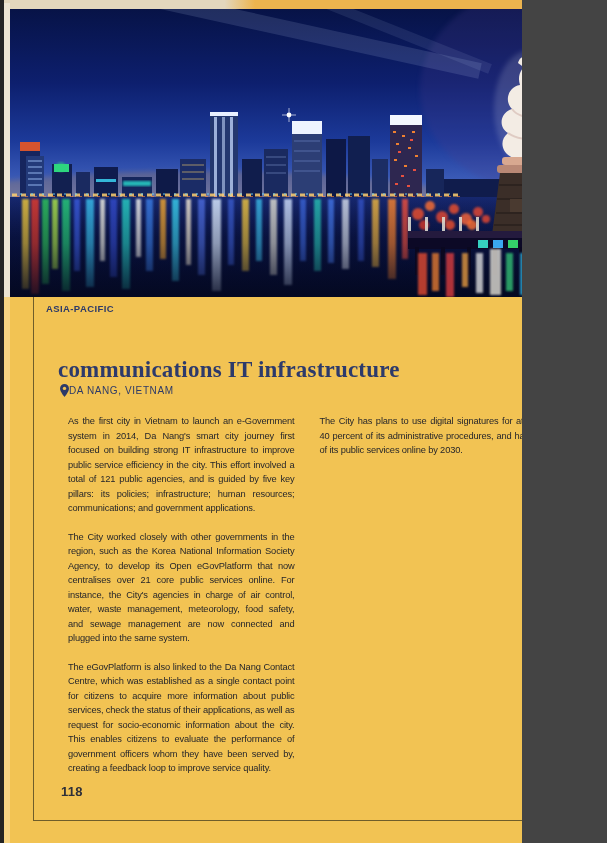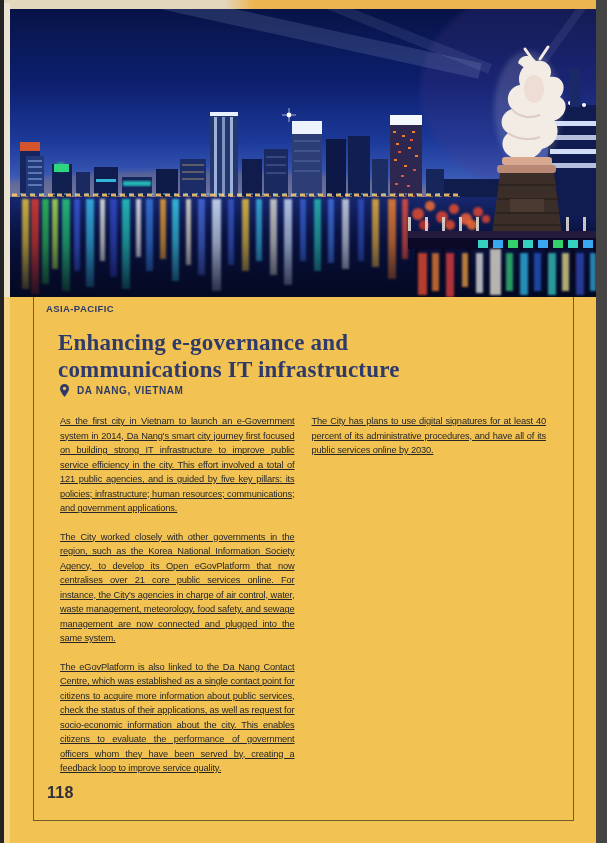--- a/index.html
+++ b/index.html
@@ -1,17 +1,17 @@
 <!DOCTYPE html>
 <html lang="en"><head>
 <meta charset="utf-8">
 <style>
   html,body{margin:0;padding:0;background:#444;}
   #root{
-    position:relative;width:596px;height:843px;overflow:hidden;
+    position:relative;width:522px;height:843px;overflow:hidden;
     background:#ec4899;
     font-family:"Liberation Sans","DejaVu Sans",sans-serif;
   }
   
   .edge-top{position:absolute;left:0;top:0;width:607px;height:9px;
     background:linear-gradient(90deg,#e3d7bd 0%,#e3d7bd 37%,#ecb44e 42%,#ecb44e 100%);}
   .page-yellow{position:absolute;left:4px;top:297px;width:594px;height:546px;background:#f2c353;}
   .edge-left-cream{position:absolute;left:4px;top:3px;width:6px;height:294px;background:#ece4d2;}
   .edge-left-lightyellow{position:absolute;left:4px;top:297px;width:6px;height:546px;background:#f6d484;}
   .edge-right{position:absolute;left:598px;top:0;width:9px;height:843px;
@@ -21,29 +21,29 @@
   .photo{position:absolute;left:10px;top:9px;width:588px;height:288px;overflow:hidden;background:#0a1a55;}
   
   .inner-box{position:absolute;left:33px;top:297px;width:539px;height:523px;
     border-left:1px solid #6f5d2a;border-right:1px solid #6f5d2a;border-bottom:1px solid #6f5d2a;}
   
   .section-label{position:absolute;left:46px;top:303px;font-size:9.5px;font-weight:bold;
     color:#2d3a68;letter-spacing:.4px;}
   .title{position:absolute;left:58px;top:329px;margin:0;
     font-family:"Liberation Serif","DejaVu Serif",serif;font-weight:bold;
     font-size:23px;line-height:27px;color:#2d3a6b;letter-spacing:.2px;}
-  .location{position:absolute;left:60px;top:384px;display:flex;align-items:center;gap:8px;
-    font-size:10px;font-weight:bold;color:#2d3a68;letter-spacing:.6px;}
+  .location{position:absolute;left:60px;top:384px;display:flex;align-items:center;gap:0;
+    font-size:10px;font-weight:normal;color:#2d3a68;letter-spacing:.6px;}
   .location svg{flex:0 0 auto;}
   .columns{position:absolute;left:60px;top:414px;width:486px;height:368px;
     column-count:2;column-gap:17px;column-fill:auto;
     font-size:9.3px;line-height:14.5px;letter-spacing:-0.15px;
     text-align:justify;color:#26262a;hyphens:auto;overflow:hidden;}
-  .columns p{margin:0 0 14px 0;text-decoration:underline;}
-  .page-number{position:absolute;left:47px;top:784px;font-size:16px;font-weight:bold;color:#2e2f38;letter-spacing:.3px;}
+  .columns p{margin:0 0 14px 8px;}
+  .page-number{position:absolute;left:61px;top:784px;font-size:13px;font-weight:bold;color:#2e2f38;letter-spacing:.3px;}
 </style>
 </head>
 <body>
 
 <div id="root">
 
   <div class="edge-top"></div>
   <div class="page-yellow"></div>
   <div class="edge-left-cream"></div>
   <div class="edge-left-lightyellow"></div>
@@ -272,21 +272,21 @@
           <rect x="566" y="244" width="8" height="42" fill="#3048b8"></rect>
         <rect x="580" y="244" width="6" height="38" fill="#30a8d8"></rect>
       </g>
     </svg>
   </div>
 
   <div class="inner-box"></div>
 
   <div class="section-label">ASIA-PACIFIC</div>
 
-  <h1 class="title"><span>Enhancing e-governance and</span><br><span>communications IT infrastructure</span></h1>
+  <h1 class="title"><br><span>communications IT infrastructure</span></h1>
 
   <div class="location">
     <svg width="9" height="13" viewBox="0 0 9 13">
       <path d="M4.5,0 C7,0 9,2 9,4.5 C9,7.6 4.5,13 4.5,13 C4.5,13 0,7.6 0,4.5 C0,2 2,0 4.5,0 Z" fill="#2d3a68"></path>
       <circle cx="4.5" cy="4.4" r="1.7" fill="#f2c353"></circle>
     </svg>
     <span>DA NANG, VIETNAM</span>
   </div>
 
   <div class="columns">

